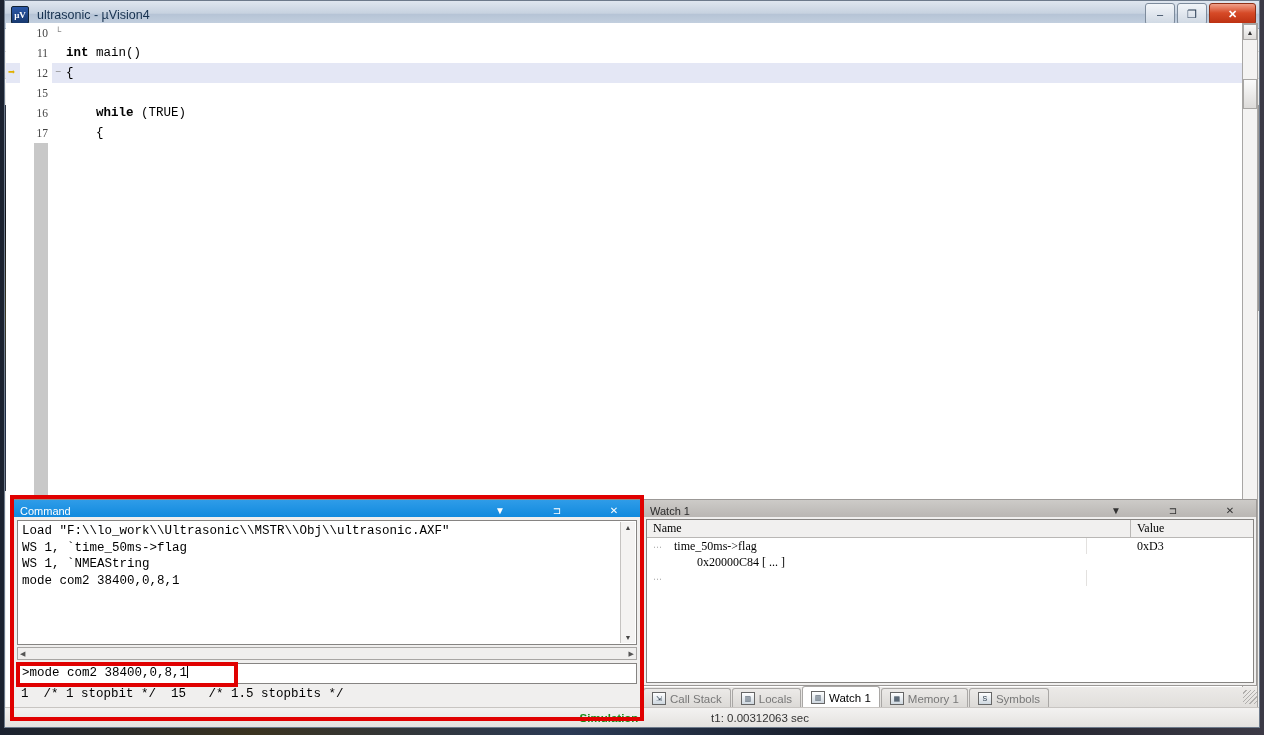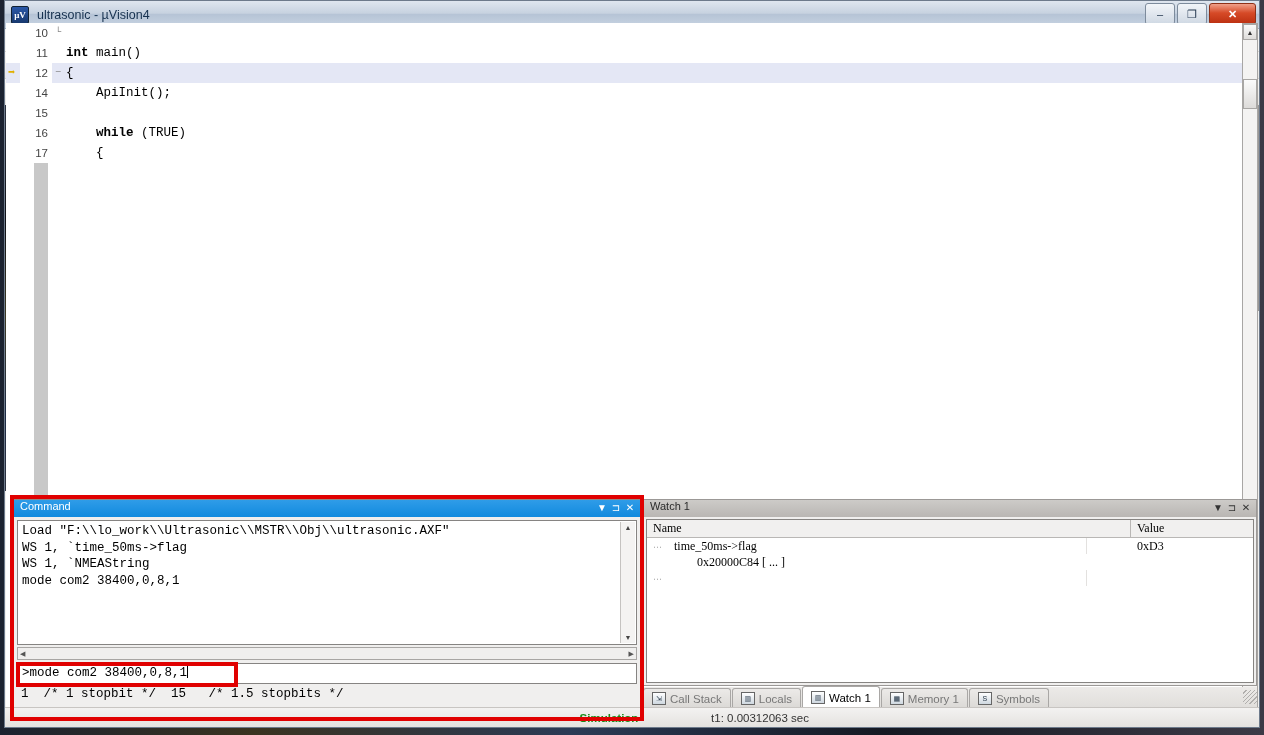--- a/index.html
+++ b/index.html
@@ -40,21 +40,21 @@
   .sep{width:1px;height:18px;background:#c9c6c2;margin:0 4px;}
   .caret{width:11px;height:21px;display:flex;align-items:center;justify-content:center;font-size:7px;color:#444;}
   .combo{width:150px;height:18px;border:1px solid #b5b2ae;background:#fff;margin:0 4px;
     display:flex;align-items:center;justify-content:flex-end;}
   .ico{font-size:12px;line-height:1;color:#4a4a4a;}
   .deskedge{position:absolute;left:0;top:104px;width:9px;height:386px;
     background:linear-gradient(180deg,#2b3240,#0e1016 30%,#3d3a23 55%,#1c2a44 80%,#2e3240);}
   
   .panel{position:absolute;background:#f0efee;border:1px solid #9b9896;box-sizing:border-box;}
   .ptitle{height:17px;background:linear-gradient(180deg,#cdcbc8,#b9b6b3);
-    display:flex;align-items:flex-start;padding:0 3px 0 6px;font-size:11px;color:#2b2b2b;}
+    display:flex;align-items:flex-end;padding:0 19px 0 6px;font-size:11px;color:#2b2b2b;gap:43px;}
   .ptitle.active{background:linear-gradient(180deg,#2f9ce8,#118ade);color:#fff;}
   .ptitle .sp{flex:1;}
   .pbtn{width:14px;height:14px;display:flex;align-items:center;justify-content:center;
     font-size:10px;color:#333;}
   .ptitle.active .pbtn{color:#fff;}
   
   #registers{left:9px;top:104px;width:219px;height:386px;}
   .reggrid{position:absolute;left:2px;top:19px;width:196px;bottom:24px;background:#fff;
     border:1px solid #848382;box-sizing:border-box;overflow:hidden;}
   .rhead{display:flex;height:15px;background:#f1f0ef;border-bottom:1px solid #b9b7b5;
@@ -105,21 +105,21 @@
   .etab{height:19px;padding:0 7px;display:flex;align-items:center;gap:4px;font-size:11.5px;
     color:#333;background:linear-gradient(180deg,#f2f1f0,#dcdad7);border:1px solid #a9a7a5;
     border-bottom:none;border-radius:4px 4px 0 0;margin-right:1px;white-space:nowrap;}
   .etab.on{background:#fff;height:21px;color:#000;font-weight:bold;}
   .etabico{width:11px;height:12px;border:1px solid #777;background:#fff;font-size:7px;
     display:flex;align-items:center;justify-content:center;color:#25527d;}
   .etabctl{position:absolute;right:4px;top:3px;display:flex;gap:6px;font-size:10px;color:#333;}
   .ed-body{position:absolute;left:1px;top:22px;right:17px;bottom:14px;background:#fff;overflow:hidden;}
   .eline{display:flex;height:20px;line-height:20px;font-family:"Liberation Mono",monospace;font-size:12.5px;}
   .eline.cur{background:#e4e7f5;}
-  .elnum{width:28px;text-align:right;padding-right:4px;color:#444;font-family:Liberation Sans, sans-serif;
+  .elnum{width:28px;text-align:right;padding-right:4px;color:#444;font-family:Liberation Serif, serif;
     font-size:11.5px;background:#fff;}
   .emark{width:14px;position:relative;}
   .efold{width:12px;position:relative;color:#888;font-size:10px;text-align:center;}
   .ecode{white-space:pre;color:#000;padding-left:2px;}
   .kw{font-weight:bold;}
   .ed-grad{position:absolute;left:28px;top:0;width:14px;bottom:0;background:#c8c8c8;}
   .ed-hs{position:absolute;left:1px;bottom:1px;right:17px;height:13px;background:#f0efee;
     border:1px solid #a8a6a4;box-sizing:border-box;display:flex;align-items:center;}
   .ed-vs{position:absolute;right:1px;top:22px;width:16px;bottom:14px;background:#f4f3f2;
     border:1px solid #a8a6a4;box-sizing:border-box;}
@@ -648,26 +648,20 @@
           <div class="eline cur">
             <span class="emark">
               <span style="position:absolute;left:2px;color:#e0b000;font-size:12px;">➡</span>
             </span>
             <span class="elnum">12</span>
             <span class="efold">−</span>
             <span class="ecode">{</span>
           </div>
           <div class="eline">
             <span class="emark"></span>
-            <span class="elnum">14</span>
-            <span class="efold"></span>
-            <span class="ecode">    ApiInit();</span>
-          </div>
-          <div class="eline">
-            <span class="emark"></span>
             <span class="elnum">15</span>
             <span class="efold"></span>
             <span class="ecode"></span>
           </div>
           <div class="eline">
             <span class="emark"></span>
             <span class="elnum">16</span>
             <span class="efold"></span>
             <span class="ecode">    <span class="kw">while</span> (TRUE)</span>
           </div>

